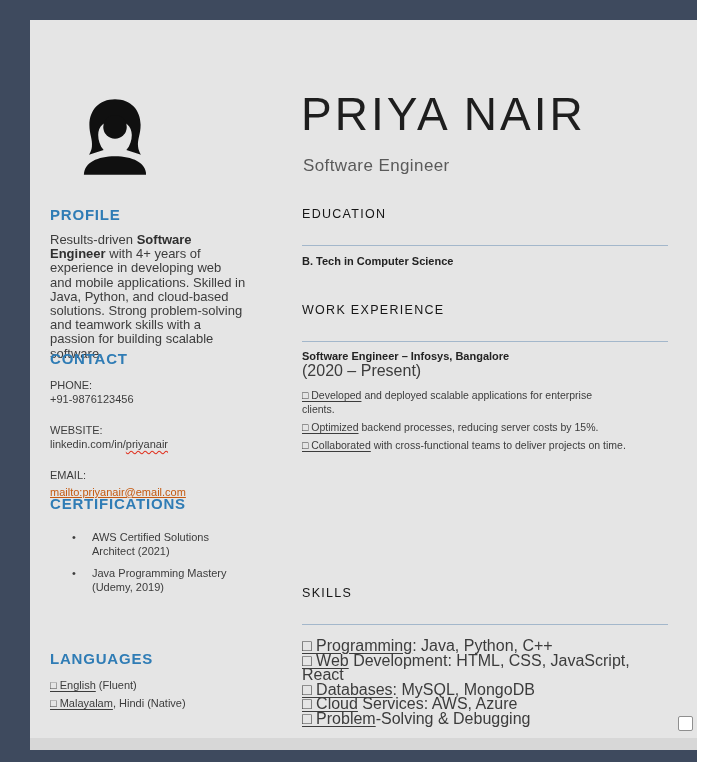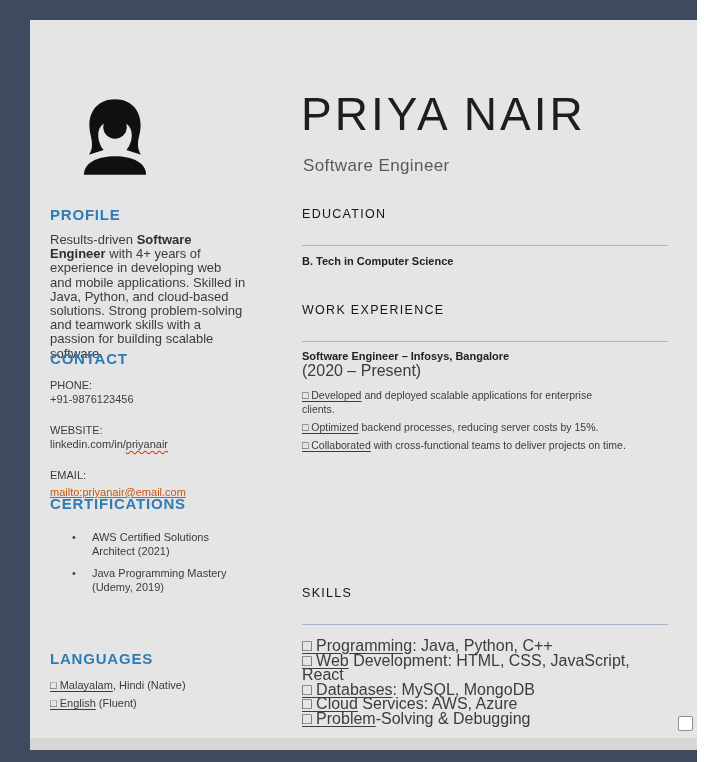--- a/index.html
+++ b/index.html
@@ -111,22 +111,22 @@
   <section class="l-sec s-certs">
     <h2 class="l-heading">CERTIFICATIONS</h2>
     <ul class="cert-list">
       <li class="cert-item"><span class="cert-bullet">•</span><span>AWS Certified Solutions Architect (2021)</span></li>
       <li class="cert-item"><span class="cert-bullet">•</span><span>Java Programming Mastery (Udemy, 2019)</span></li>
     </ul>
   </section>
 
   <section class="l-sec s-langs">
     <h2 class="l-heading">LANGUAGES</h2>
+    <div class="lang-line"><span class="u">□ English</span><span> (Fluent)</span></div>
     <div class="lang-line"><span class="u">□ Malayalam</span><span>, Hindi (Native)</span></div>
-    <div class="lang-line"><span class="u">□ English</span><span> (Fluent)</span></div>
   </section>
 
   <section class="r-sec s-edu">
     <h2 class="r-heading">EDUCATION</h2>
     <div class="degree">B. Tech in Computer Science</div>
   </section>
 
   <section class="r-sec s-work">
     <h2 class="r-heading">WORK EXPERIENCE</h2>
 

